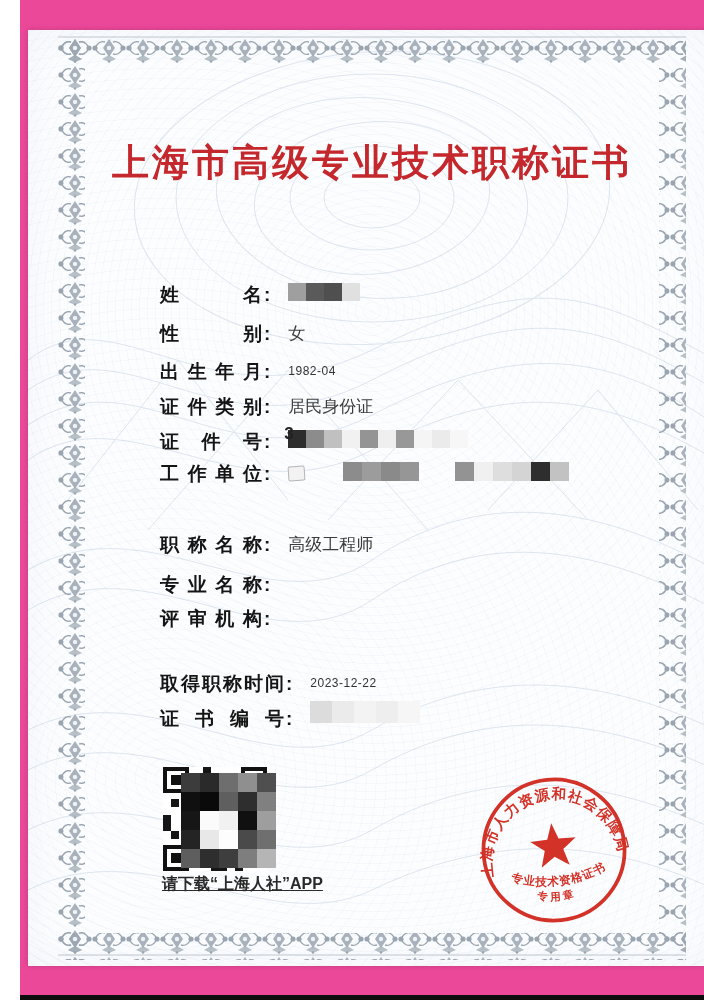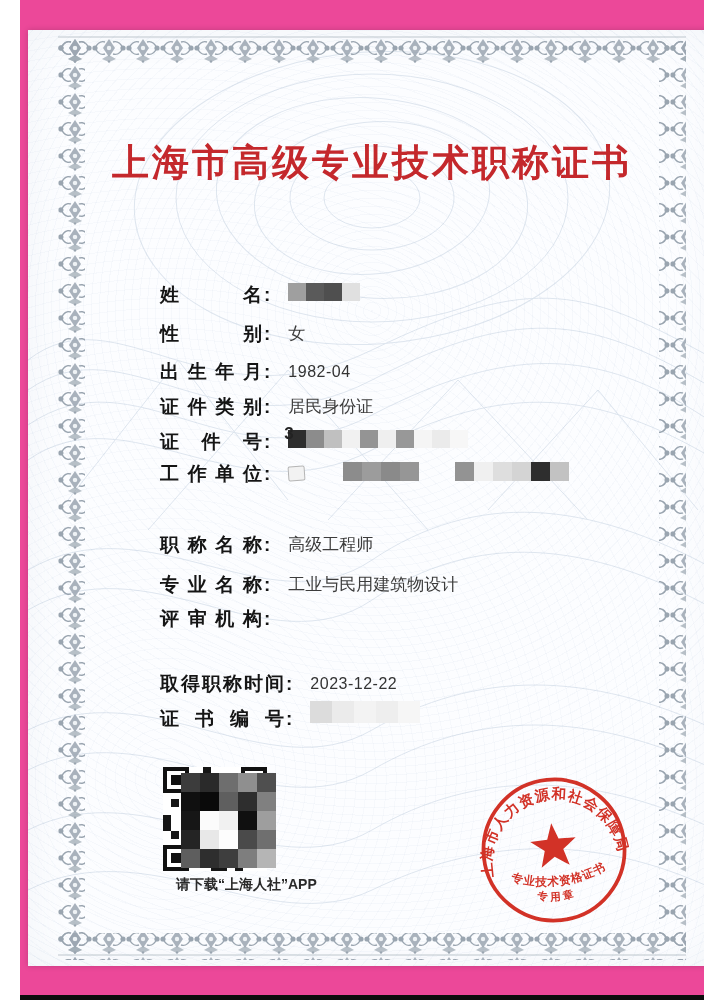--- a/index.html
+++ b/index.html
@@ -15,33 +15,33 @@
   .border-frame{position:absolute;left:30px;right:30px;top:6px;bottom:6px;pointer-events:none;}
   .cert-title{position:absolute;left:40px;top:108px;width:608px;text-align:center;
     font-size:37px;font-weight:bold;letter-spacing:3px;white-space:nowrap;}
   .row{position:absolute;left:132px;display:flex;align-items:flex-start;}
   .lab{display:inline-flex;justify-content:space-between;font-weight:bold;color:#151515;
     font-size:19px;line-height:23px;}
   .w1{width:102px;}
   .w2{width:124px;}
   .col{font-weight:bold;color:#151515;font-size:19px;line-height:23px;margin-left:2px;}
   .val{font-size:17px;color:#333;line-height:23px;margin-left:18px;}
-  .val.num{font-size:16px;letter-spacing:.5px;}
+  .val.num{font-size:12px;letter-spacing:.5px;}
   .val.kai{font-family:"DejaVu Serif","Liberation Serif",serif;color:#3c3c3c;}
   .val.wide{display:inline-block;max-width:352px;line-height:29px;}
   .mosaic{display:inline-flex;flex-wrap:wrap;vertical-align:top;}
   .mosaic i{display:block;}
   .gap36{margin-left:36px;}
   .redch{display:inline-block;width:15px;height:13px;border:1px solid #b5b5b5;border-radius:2px;
     margin:4px 2px 0 0;transform:rotate(-4deg);background:#f2f2f2;}
   .idp{position:absolute;left:-4px;top:-8px;font-size:17px;font-weight:bold;color:#222;}
   .qr-wrap{position:absolute;left:135px;top:737px;width:104px;height:104px;}
   .qr-mosaic{position:absolute;left:18px;top:6px;}
-  .qr-caption{position:absolute;left:148px;top:845px;width:230px;font-size:14px;font-weight:bold;
-    color:#2a2a2a;line-height:18px;}
+  .qr-caption{position:absolute;left:134px;top:845px;width:230px;font-size:16px;font-weight:bold;
+    color:#2a2a2a;line-height:18px;text-decoration:underline;}
   .seal{position:absolute;left:451px;top:745px;width:150px;height:150px;transform:rotate(-6deg);}
   .seal-overlay{position:absolute;left:469px;top:828px;font-size:27px;font-weight:bold;
     color:#1b1b1b;letter-spacing:4px;white-space:nowrap;}
 </style>
 </head>
 <body>
 
 <div class="stage">
   <div class="page">
 
@@ -204,21 +204,20 @@
     </div>
 
     <div class="row" style="top:543px">
       <span class="lab w1">
           <span>专</span>
           <span>业</span>
           <span>名</span>
           <span>称</span>
         </span>
         <span class="col">:</span>
-      <span class="val kai">工业与民用建筑物设计</span>
     </div>
 
     <div class="row" style="top:577px">
       <span class="lab w1">
           <span>评</span>
           <span>审</span>
           <span>机</span>
           <span>构</span>
         </span>
         <span class="col">:</span>

